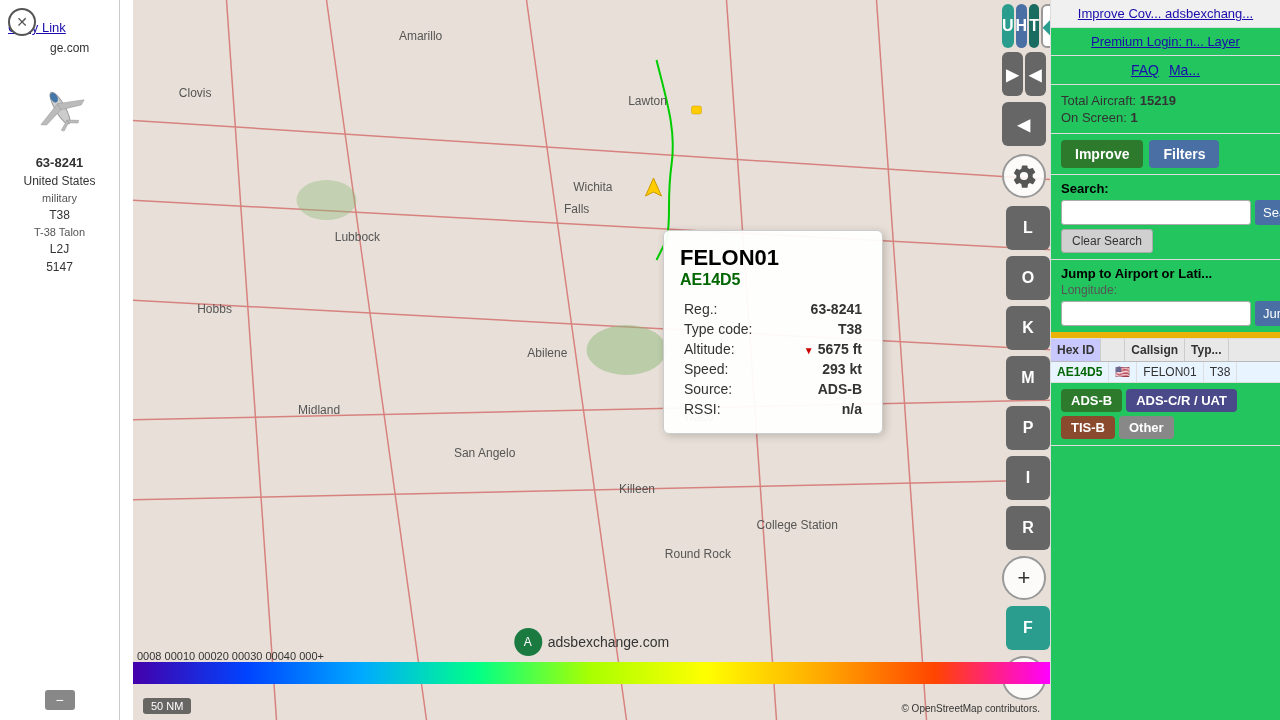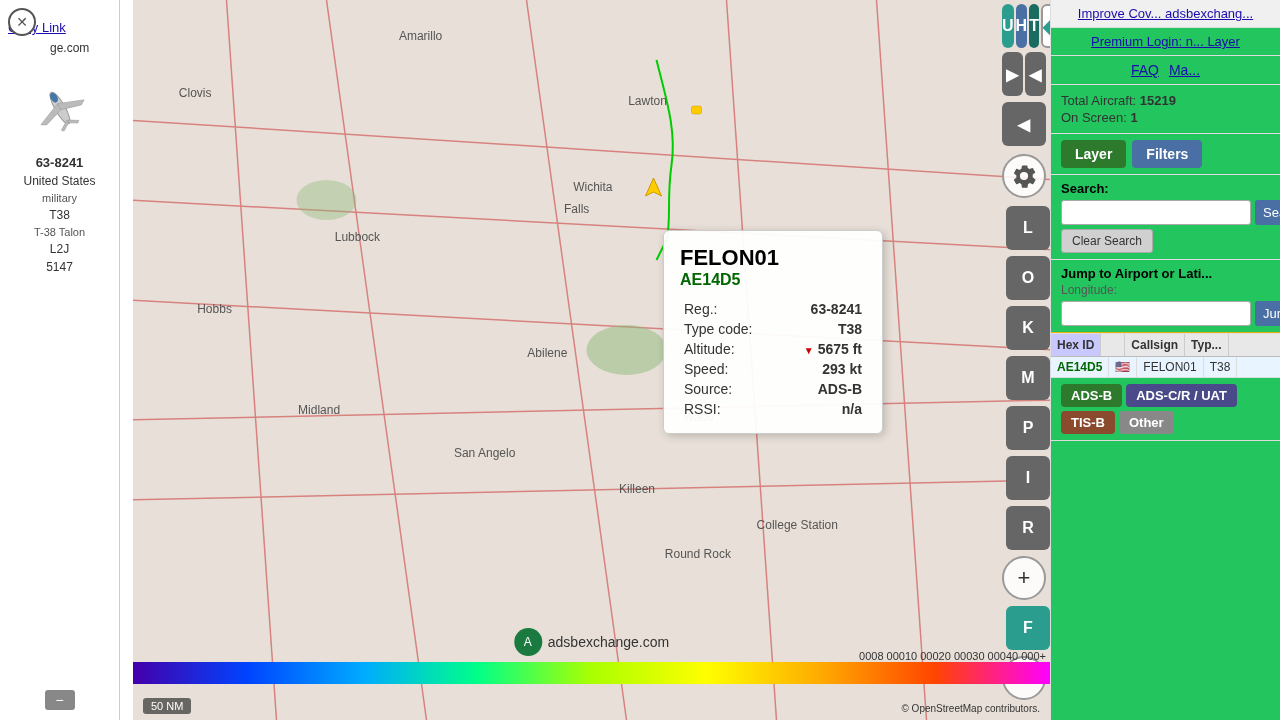--- a/index.html
+++ b/index.html
@@ -94,21 +94,21 @@
       background: linear-gradient(to right, #4400aa, #0044ff, #00aaff, #00ff88, #aaff00, #ffff00, #ffaa00, #ff4400, #ff00ff);
       display: flex;
       align-items: center;
     }
     #altitude-labels {
       position: absolute;
       bottom: 58px;
       left: 0;
       right: 0;
       display: flex;
-      justify-content: flex-end;
+      justify-content: flex-start;
       padding: 0 4px;
       font-size: 11px;
       color: #333;
     }
     #scale-indicator {
       position: absolute;
       bottom: 6px;
       left: 10px;
     }
     #scale-indicator span {
@@ -317,21 +317,21 @@
       padding: 4px 10px;
       background: #d0d0d0;
       border: 1px solid #aaa;
       border-radius: 3px;
       cursor: pointer;
       font-size: 12px;
       color: #333;
     }
     #right-panel .jump-section {
       padding: 6px 10px;
-      border-bottom: 1px solid #eab308;
+      border-bottom: 6px solid #eab308;
     }
     #right-panel .jump-section label {
       font-size: 13px; font-weight: bold; display: block; margin-bottom: 2px;
     }
     #right-panel .jump-section .sub-label {
       font-size: 12px; color: #555; margin-bottom: 4px;
     }
     #right-panel .jump-section .jump-row {
       display: flex; gap: 4px;
     }
@@ -619,21 +619,21 @@
     <div>
       <span>Total Aircraft:</span>
       <strong>15219</strong>
     </div>
     <div>
       <span>On Screen:</span>
       <strong>1</strong>
     </div>
   </div>
   <div class="action-btns">
-    <button class="action-btn btn-green">Layer</button>
+    <button class="action-btn btn-green">Improve</button>
     <button class="action-btn btn-blue">Filters</button>
   </div>
   <div class="search-section">
     <label>Search:</label>
     <div class="search-row">
       <input type="text" placeholder="" style="">
       <button class="sear-btn">Sear</button>
     </div>
     <button class="clear-search-btn">Clear Search</button>
   </div>

